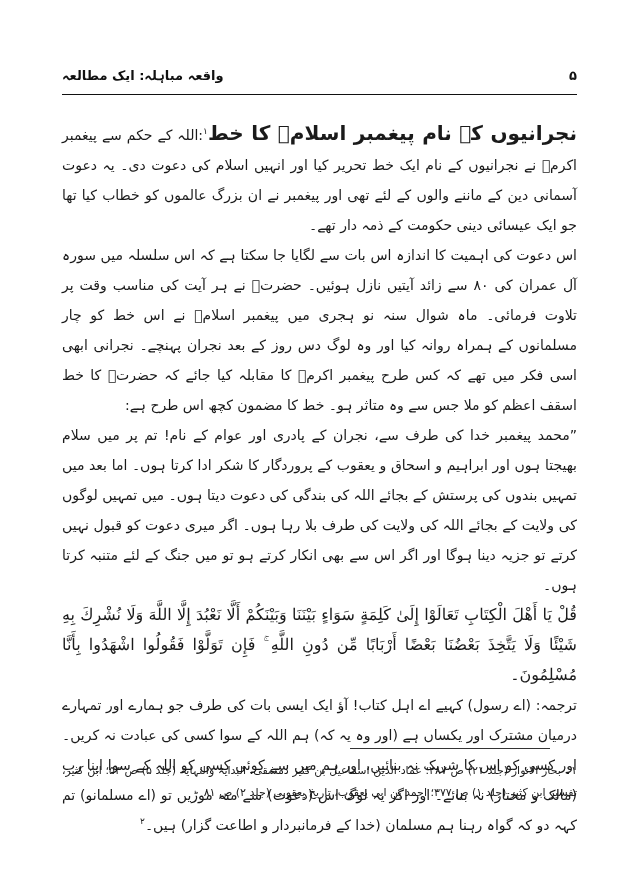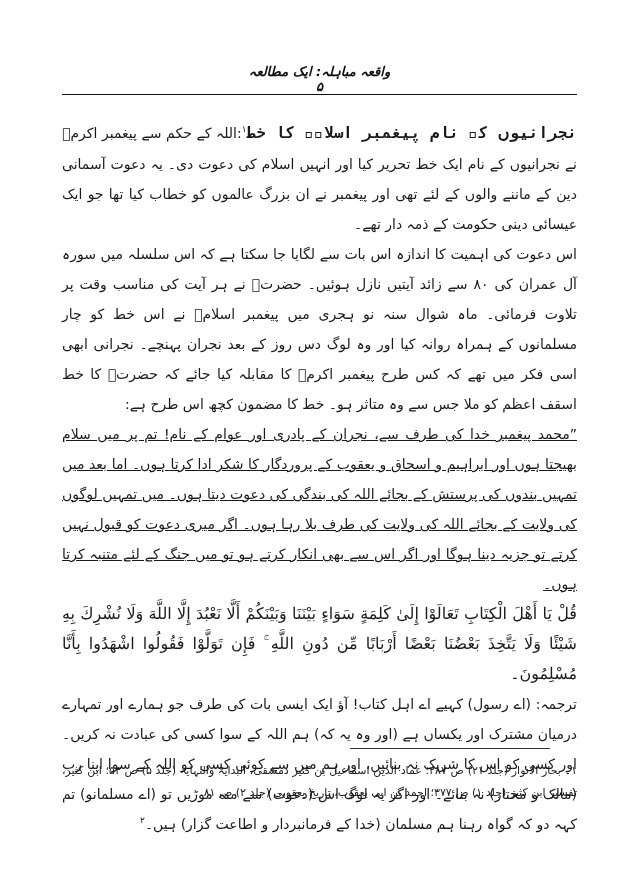--- a/index.html
+++ b/index.html
@@ -22,25 +22,23 @@
     height: 882px;
     background: #ffffff;
   }
   .running-header {
     position: absolute;
     left: 62px;
     top: 64px;
     width: 515px;
     height: 22px;
     display: flex;
-    flex-direction: column;
     justify-content: space-between;
     align-items: center;
     direction: ltr;
-    font-style: italic;
   }
   .running-title {
     font-family: "DejaVu Sans", sans-serif;
     font-weight: bold;
     font-size: 13px;
     direction: rtl;
     color: #111;
   }
   .page-number {
     font-family: "DejaVu Sans", sans-serif;
@@ -65,32 +63,30 @@
     text-align: justify;
     font-size: 14px;
     line-height: 30px;
     color: #1a1a1a;
   }
   .body-text p {
     margin: 0;
   }
   .section-heading {
     font-weight: bold;
-    font-size: 16px;
-    font-family: Liberation Mono, monospace;
+    font-size: 20px;
   }
   .fn-ref {
     font-size: 9px;
     vertical-align: super;
     line-height: 0;
   }
   .letter-text {
     margin-right: 50px;
     margin-left: 22px;
-    text-decoration: underline;
   }
   .quran-verse {
     margin-right: 50px;
     margin-left: 22px;
     font-family: "DejaVu Serif", serif;
     font-size: 16px;
     line-height: 30px;
     margin-top: 10px;
   }
   .translation {

